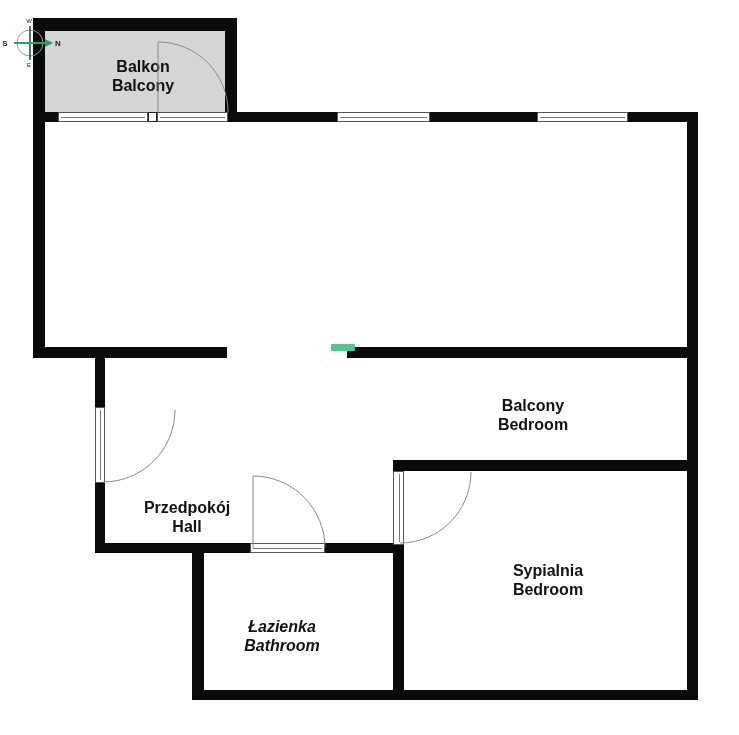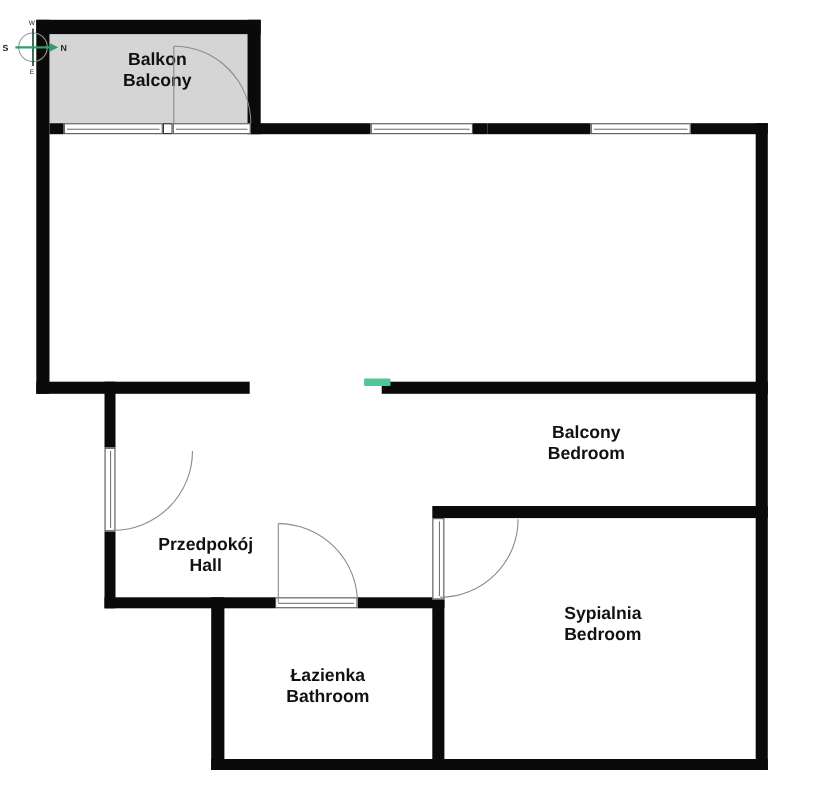--- a/index.html
+++ b/index.html
@@ -24,20 +24,21 @@
     content:"";position:absolute;top:2px;bottom:2px;left:50%;
     border-left:1px solid #777;
   }
   .jamb{border:1px solid #222;}
   .room-label{
     position:absolute;z-index:5;
     transform:translate(-50%,-50%);
     text-align:center;white-space:nowrap;
     font-weight:bold;font-size:16px;line-height:19px;
     color:var(--label-text,#111);
+    margin-top:12px;
   }
   .room-label span{display:block;}
   #logo{
     position:absolute;left:292px;top:340px;z-index:4;
     font-weight:bold;font-size:50px;line-height:1;
     letter-spacing:-1px;color:var(--logo-gray,#9b9b9b);
     opacity:.88;
   }
   #logo-macron{
     position:absolute;left:331px;top:344px;width:24px;height:7px;
@@ -101,21 +102,21 @@
     <span>Balcony</span>
   </div>
   <div class="room-label" style="left:533px;top:403px;">
     <span>Balcony</span>
     <span>Bedroom</span>
   </div>
   <div class="room-label" style="left:187px;top:505px;">
     <span>Przedpokój</span>
     <span>Hall</span>
   </div>
-  <div class="room-label" style="left:298px;top:624px;">
+  <div class="room-label" style="left:282px;top:624px;font-style:italic;">
     <span>Łazienka</span>
     <span>Bathroom</span>
   </div>
   <div class="room-label" style="left:548px;top:568px;">
     <span>Sypialnia</span>
     <span>Bedroom</span>
   </div>
 
   <svg id="overlay" width="739" height="735" viewBox="0 0 739 735">
 

